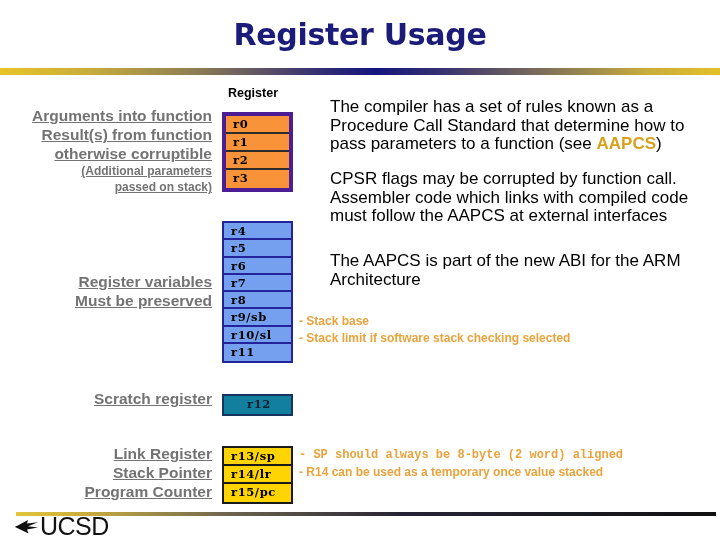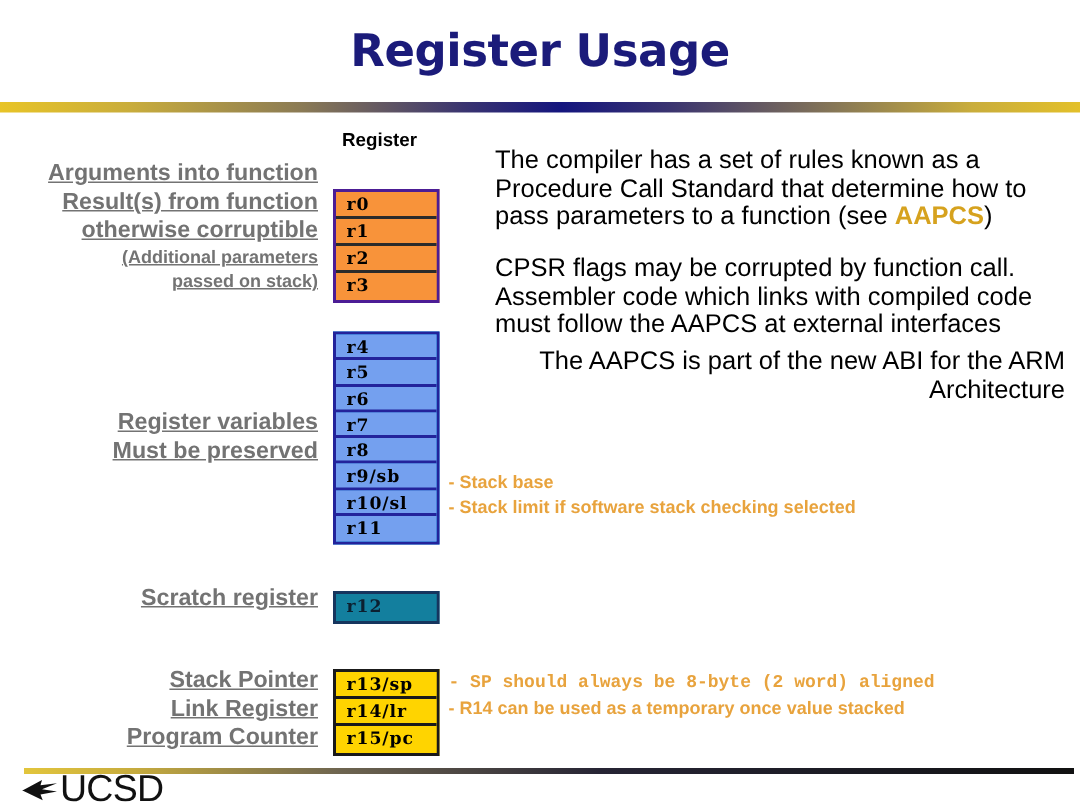--- a/index.html
+++ b/index.html
@@ -96,51 +96,52 @@
     padding-left: 7px;
     line-height: 17px;
     height: 17px;
     letter-spacing: 0.6px;
     white-space: nowrap;
     overflow: hidden;
   }
 
   
   #group-args {
-    top: 126px;
-    border: 2px solid #4c1d95;
+    top: 112px;
+    border: 4px solid #4c1d95;
     background: #f2912f;
   }
   #group-args .reg-cell {
     background: #f8933a;
     border-bottom: 2px solid #2b2b2b;
     height: 18px;
     line-height: 17px;
   }
   #group-args .reg-cell:last-child { border-bottom: none; }
 
   
   #group-preserved {
     top: 221px;
     border: 2px solid #23239b;
-    background: #0ea5e9;
+    background: #4c1d95;
   }
   #group-preserved .reg-cell {
     background: #74a0ef;
     border-bottom: 2px solid #23239b;
     height: 17.3px;
     line-height: 16px;
   }
   #group-preserved .reg-cell:last-child { border-bottom: none; }
 
   
   #group-scratch {
     top: 394px;
     border: 2px solid #16355e;
     background: #137f9e;
+    padding-left: 16px;
   }
   #group-scratch .reg-cell {
     background: #137f9e;
     height: 18px;
     line-height: 17px;
     color: #0c2030;
   }
 
   
   #group-pointers {
@@ -161,21 +162,21 @@
     position: absolute;
     left: 330px;
     width: 380px;
     font-family: "Liberation Sans", sans-serif;
     font-size: 17px;
     line-height: 18.5px;
     color: #000000;
   }
   #para-compiler { top: 98px; }
   #para-cpsr     { top: 170px; }
-  #para-abi      { top: 232px; text-align: right; }
+  #para-abi      { top: 252px; }
 
   .accent {
     color: #d6a21e;
     font-weight: bold;
   }
 
   
   .note {
     position: absolute;
     left: 299px;
@@ -241,22 +242,22 @@
 <div class="left-label" id="label-regvars">
   <span class="big">Register variables</span>
   <span class="big">Must be preserved</span>
 </div>
 
 <div class="left-label" id="label-scratch">
   <span class="big">Scratch register</span>
 </div>
 
 <div class="left-label" id="label-pointers">
+  <span class="big">Link Register</span>
   <span class="big">Stack Pointer</span>
-  <span class="big">Link Register</span>
   <span class="big">Program Counter</span>
 </div>
 
 <div id="register-heading">Register</div>
 
 <div class="reg-group" id="group-args">
   <div class="reg-cell">r0</div>
   <div class="reg-cell">r1</div>
   <div class="reg-cell">r2</div>
   <div class="reg-cell">r3</div>

